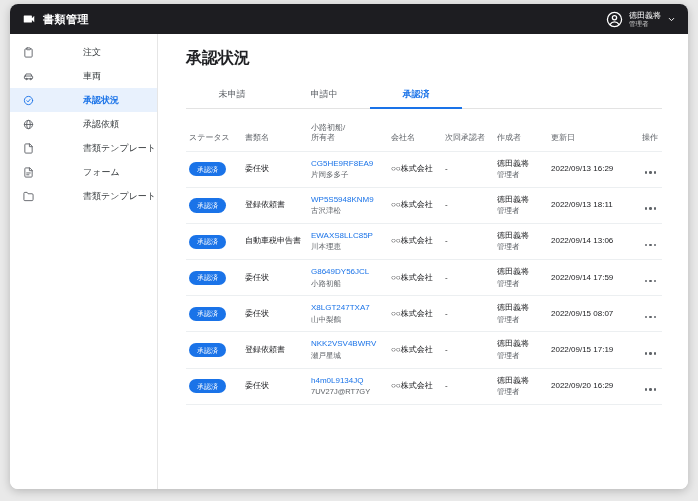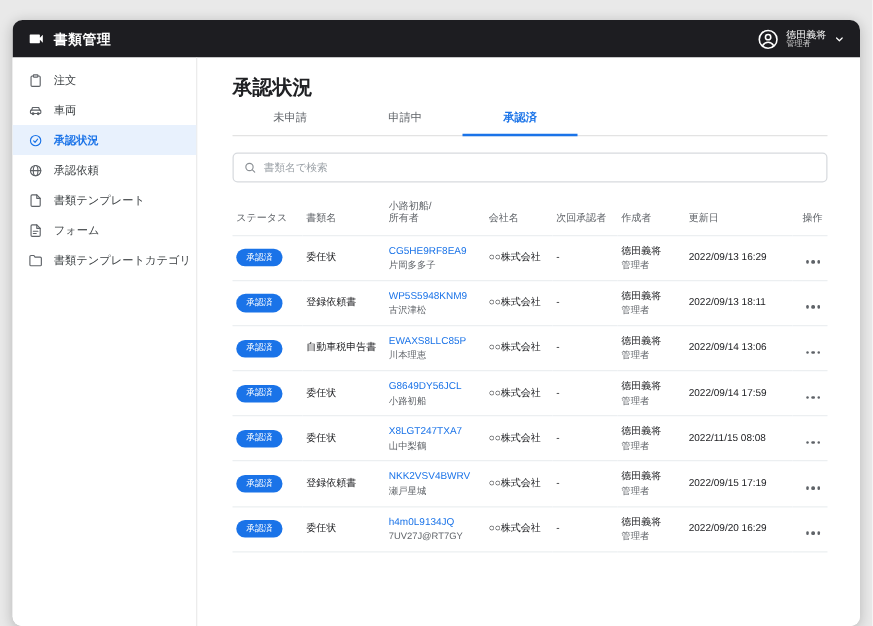--- a/index.html
+++ b/index.html
@@ -1,19 +1,19 @@
 <!DOCTYPE html>
 <html><head>
 <meta charset="utf-8">
 <style>
   * { margin:0; padding:0; box-sizing:border-box; }
   html,body { width:698px; height:501px; overflow:hidden; }
   body { background:#e9e9e9; font-family:"Liberation Sans","DejaVu Sans",sans-serif; position:relative; }
 
-  .window { position:absolute; left:10px; top:16px; width:678px; height:485px;
+  .window { position:absolute; left:10px; top:4px; width:678px; height:485px;
     background:#fff; border-radius:8px; box-shadow:0 2px 10px rgba(0,0,0,.22);
     overflow:hidden; display:flex; flex-direction:column; }
 
   
   .topbar { height:30px; background:#1d1d21; display:flex; align-items:center;
     justify-content:space-between; padding:0 12px; flex:0 0 auto; color:#fff; }
   .topbar-left { display:flex; align-items:center; gap:7px; }
   .topbar-left svg { width:14px; height:14px; }
   .app-title { font-size:11px; font-weight:bold; letter-spacing:.5px; }
   .user-chip { display:flex; align-items:center; gap:6px; cursor:pointer; }
@@ -25,27 +25,27 @@
 
   .body-row { flex:1; display:flex; min-height:0; }
 
   
   .sidebar { width:148px; background:#fff; border-right:1px solid #e6e6e6; padding-top:6px; }
   .side-item { display:flex; align-items:center; gap:9px; height:24px; padding-left:13px;
     font-size:9px; color:#3c4043; cursor:pointer; }
   .side-item svg { width:11px; height:11px; color:#5f6368; flex:0 0 auto; }
   .side-item.active { background:#e8f1fd; color:#1a73e8; font-weight:bold; }
   .side-item.active svg { color:#1a73e8; }
-  .side-label { white-space:nowrap; overflow:hidden; }
+  .side-label { white-space:nowrap; overflow:hidden;margin-left:40px; }
 
   
   .content { flex:1; background:#fff; padding:14px 26px 0 28px; min-width:0; }
   .page-title { font-size:16px; font-weight:bold; color:#202124; }
 
-  .tabs { display:flex; border-bottom:1px solid #e3e3e3; }
+  .tabs { display:flex; margin-top:12px; border-bottom:1px solid #e3e3e3; }
   .tab { width:92px; text-align:center; padding:7px 0 6px; font-size:9px; color:#5f6368;
     cursor:pointer; border-bottom:2px solid transparent; margin-bottom:-1px; }
   .tab.active { color:#1a73e8; font-weight:bold; border-bottom-color:#1a73e8; }
 
   .searchbox { margin-top:13px; height:24px; border:1px solid #d7dade; border-radius:4px;
     display:flex; align-items:center; padding:0 8px; gap:6px; }
   .searchbox svg { width:10px; height:10px; color:#8a8f94; flex:0 0 auto; }
   .searchbox input { border:0; outline:0; flex:1; font-size:8.5px;
     font-family:"Liberation Sans","DejaVu Sans",sans-serif; color:#202124; background:transparent; }
   .searchbox input::placeholder { color:#9aa0a6; }
@@ -156,27 +156,20 @@
 
     <main class="content">
       <h1 class="page-title">承認状況</h1>
 
       <div class="tabs">
         <div class="tab">未申請</div>
         <div class="tab">申請中</div>
         <div class="tab active">承認済</div>
       </div>
 
-      <div class="searchbox">
-        <svg viewBox="0 0 24 24" fill="none" stroke="currentColor" stroke-width="2.2" stroke-linecap="round">
-            <circle cx="11" cy="11" r="7"></circle>
-            <path d="M21 21l-4.35-4.35"></path>
-          </svg>
-        <input type="text" placeholder="書類名で検索" style="">
-      </div>
 
       <table>
         <colgroup>
           <col style="width:56px">
             <col style="width:66px">
             <col style="width:80px">
             <col style="width:54px">
           <col style="width:52px">
             <col style="width:54px">
             <col style="width:86px">
@@ -283,21 +276,21 @@
             <td>
                 <a class="chassis">X8LGT247TXA7</a>
                 <div class="owner">山中梨鶴</div>
               </td>
             <td><span>○○株式会社</span></td>
             <td><span>-</span></td>
             <td>
                 <span class="creator">徳田義将</span>
                 <div class="role">管理者</div>
               </td>
-            <td><span>2022/11/15 08:08</span></td>
+            <td><span>2022/09/15 08:07</span></td>
             <td class="col-actions"><button class="dots"><i></i><i></i><i></i></button></td>
           </tr>
 
           <tr class="trow">
             <td><span class="badge">承認済</span></td>
             <td>
                 <span class="doc">登録依頼書</span>
               </td>
             <td>
                 <a class="chassis">NKK2VSV4BWRV</a>

